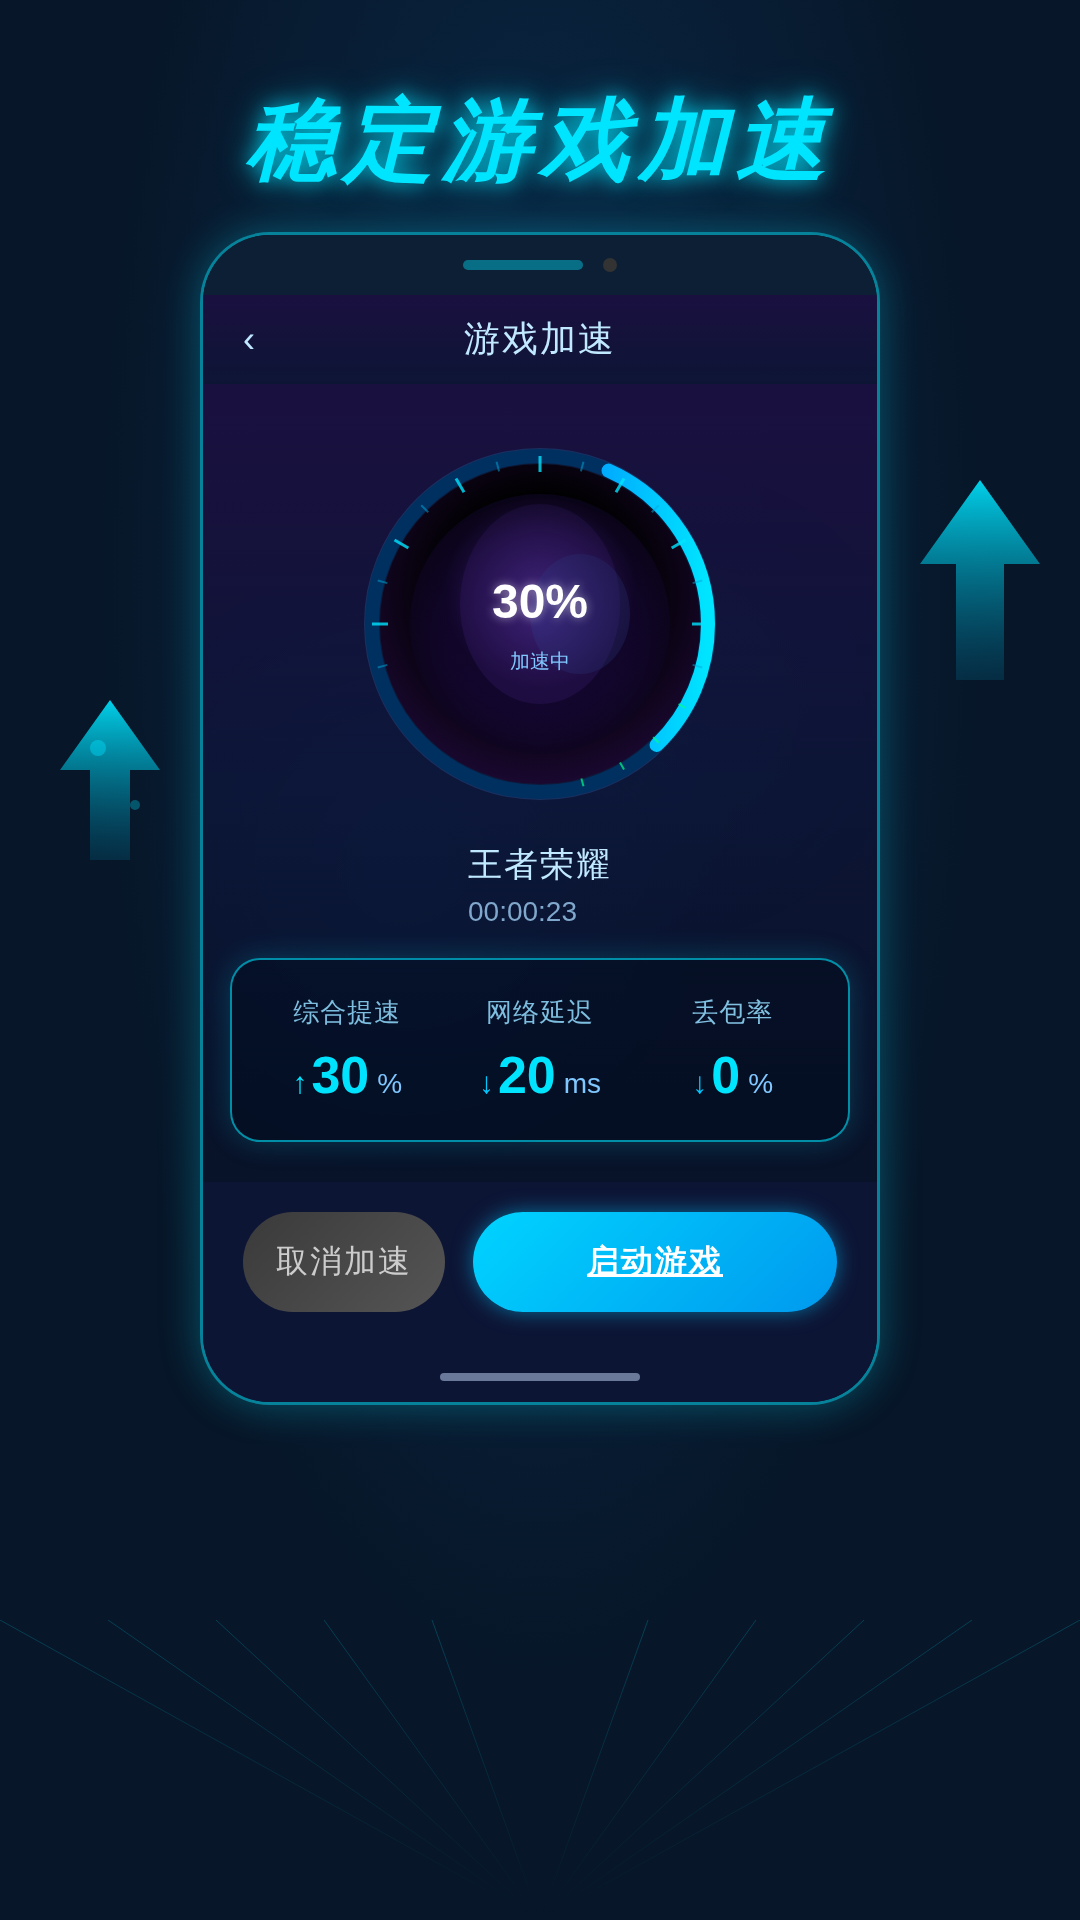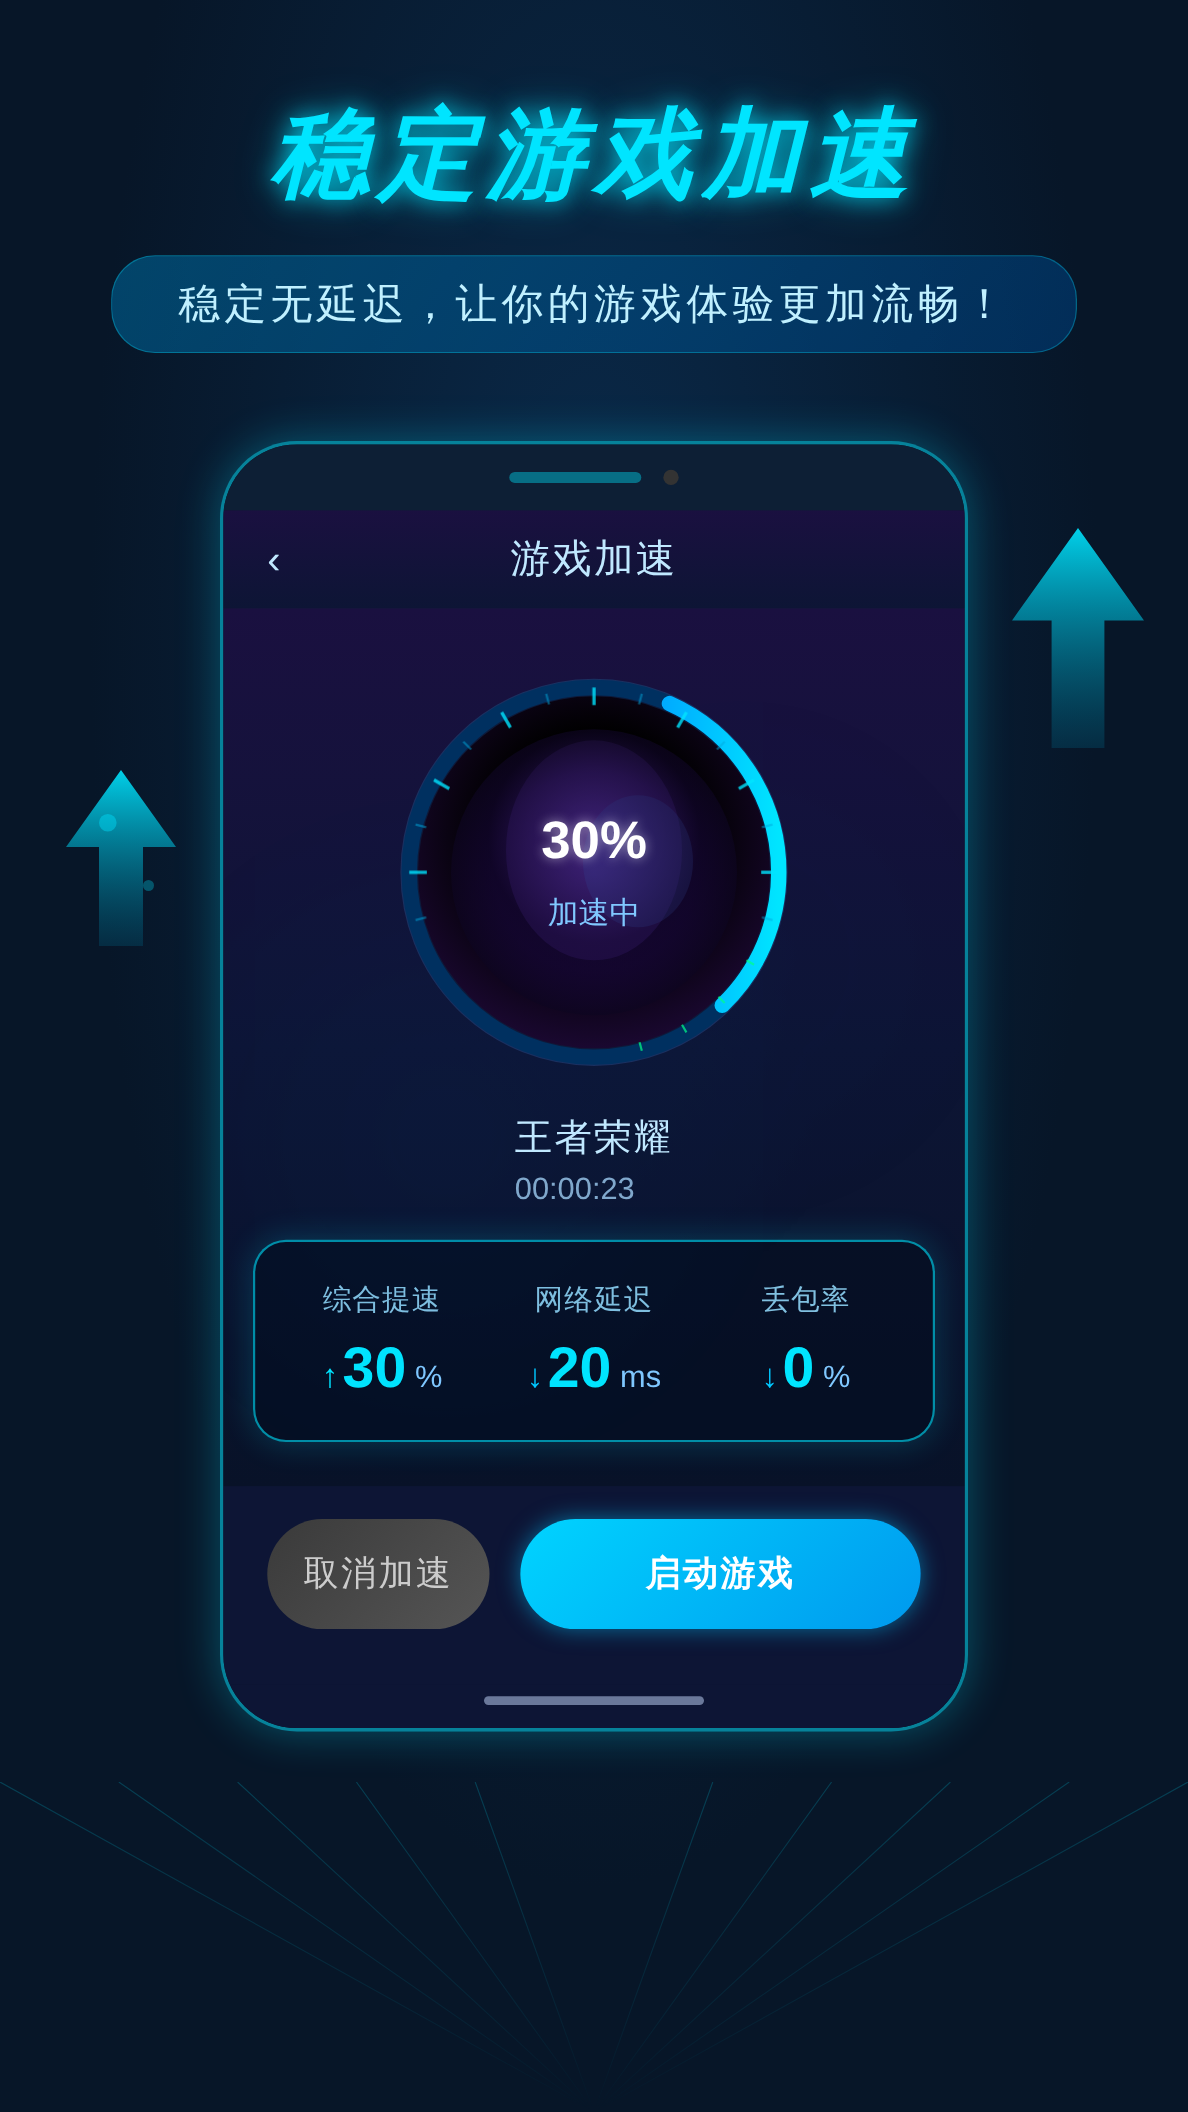--- a/index.html
+++ b/index.html
@@ -193,21 +193,21 @@
     }
 
     .gauge-percent {
       font-size: 48px;
       font-weight: 700;
       color: white;
       text-shadow: 0 0 10px rgba(255,255,255,0.5);
     }
 
     .gauge-label {
-      font-size: 28px;
+      font-size: 20px;
       color: #80c8ff;
       margin-top: 19px;
       text-align: center;
     }
 
     
     .game-info {
       text-align: left;
       margin-top: 8px;
       z-index: 2;
@@ -312,20 +312,21 @@
       padding: 28px 20px;
       border-radius: 50px;
       border: none;
       background: linear-gradient(135deg, #00d4ff, #0099ee);
       color: #fff;
       font-size: 32px;
       font-weight: 600;
       letter-spacing: 2px;
       cursor: pointer;
       box-shadow: 0 0 20px rgba(0,200,255,0.5);
+      text-decoration: underline;
     }
 
     
     .phone-home-bar {
       background: #0d1535;
       height: 40px;
       display: flex;
       align-items: center;
       justify-content: center;
       padding-bottom: 10px;
@@ -406,23 +407,20 @@
   </svg>
 </div>
 
 <div class="dot-small" style="width:16px;height:16px;left:90px;top:740px;"></div>
 <div class="dot-small" style="width:10px;height:10px;left:130px;top:800px;opacity:0.5;"></div>
 
 <div class="page">
 
   <h1 class="main-title">稳定游戏加速</h1>
 
-  <div class="subtitle-banner">
-    <span class="subtitle-text">稳定无延迟，让你的游戏体验更加流畅！</span>
-  </div>
 
   <div class="phone-mockup">
 
     <div class="phone-notch-area">
       <div class="phone-notch"></div>
       <div class="phone-status-dot"></div>
     </div>
 
     <div class="phone-header">
       <span class="phone-back">‹</span>

